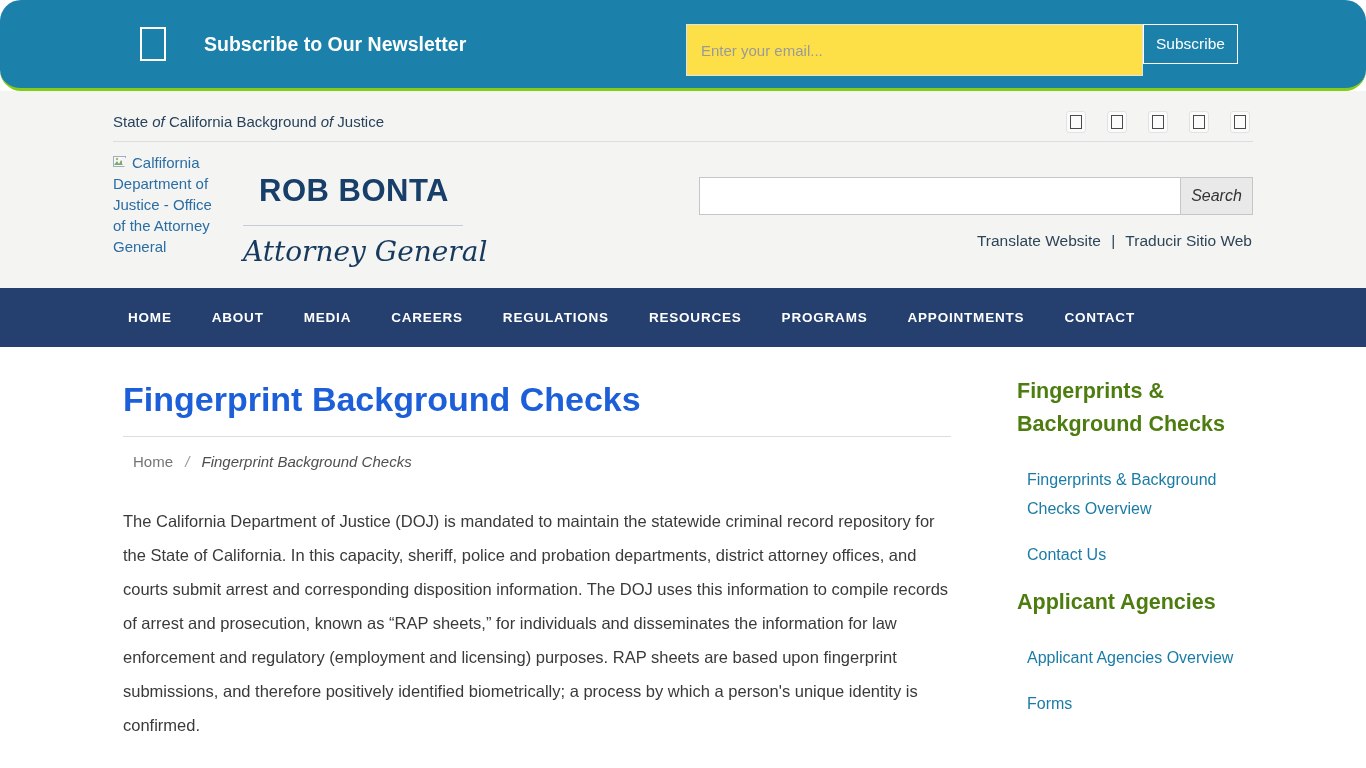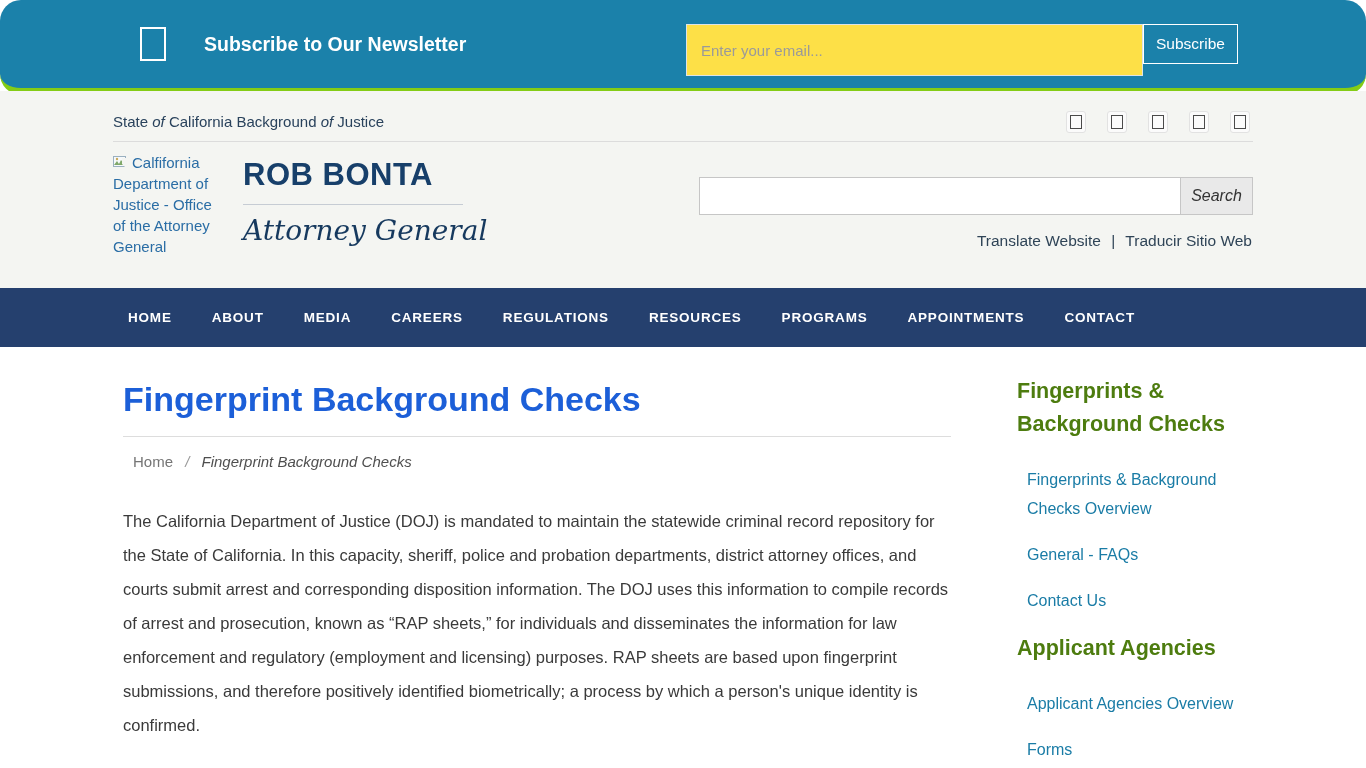--- a/index.html
+++ b/index.html
@@ -2,21 +2,21 @@
 <html><head>
 <meta charset="utf-8">
 <style>
   html,body{margin:0;padding:0;}
   .page{position:relative;width:1366px;height:768px;overflow:hidden;background:#fff;
         font-family:"Liberation Sans",sans-serif;}
   .container{position:relative;width:1140px;margin:0 auto;height:100%;}
 
   
   .topbar{position:absolute;top:0;left:0;width:100%;height:88px;background:#1B81AA;
-          border-bottom:7px solid #84cc16;border-radius:21px;}
+          border-bottom:3px solid #84cc16;border-radius:21px;}
   .nl-icon{position:absolute;left:27px;top:27px;width:22px;height:30px;border:2px solid #fff;}
   .nl-label{position:absolute;left:91px;top:0;height:88px;line-height:88px;color:#fff;
             font-size:19.5px;font-weight:bold;}
   .nl-form{position:absolute;left:573px;top:24px;display:flex;}
   .nl-input{width:457px;height:52px;box-sizing:border-box;border:1px solid #DDE4E6;
             padding:0 14px;font-size:15px;color:#444;background:#fde047;outline:none;
             font-family:"Liberation Sans",sans-serif;}
   .nl-input::placeholder{color:#9A9A9A;}
   .nl-btn{width:95px;height:40px;box-sizing:border-box;background:transparent;
           border:1px solid #fff;color:#fff;font-size:15.5px;cursor:pointer;
@@ -28,21 +28,21 @@
   .agency i{font-style:italic;}
   .social{position:absolute;right:3px;top:20px;display:flex;gap:21px;}
   .tofu-wrap{width:18px;height:20px;border:1px solid #E2E2E2;border-radius:3px;background:#FBFBFB;
              display:flex;align-items:center;justify-content:center;cursor:pointer;}
   .tofu{width:10px;height:12px;border:1px solid #4A4A4A;display:block;}
   .header-rule{position:absolute;left:0;right:0;top:50px;border-top:1px solid #DCDCDC;}
   .logo{position:absolute;left:0;top:61px;width:105px;font-size:15px;line-height:21px;
         color:#2A6DA5;cursor:pointer;}
   .logo svg{vertical-align:-1px;margin-right:3px;}
   .ag-block{position:absolute;left:130px;top:66px;}
-  .ag-name{margin:0;font-size:31px;line-height:36px;font-weight:bold;color:#173F6A;
+  .ag-name{margin:16px;font-size:31px;line-height:36px;font-weight:bold;color:#173F6A;
            letter-spacing:0.5px;}
   .ag-divider{width:220px;border:none;border-top:1px solid #C6CCD4;margin:11px 0 0 0;}
   .ag-title{margin:9px 0 0 0;font-family:"DejaVu Serif","Liberation Serif",serif;
             font-style:italic;font-size:28px;color:#16395E;}
   .search-row{position:absolute;right:0;top:86px;display:flex;}
   .search-input{width:482px;height:38px;box-sizing:border-box;border:1px solid #C6C6C6;
                 background:#fff;padding:0 10px;font-size:16px;outline:none;
                 font-family:"Liberation Sans",sans-serif;}
   .search-btn{width:73px;height:38px;box-sizing:border-box;margin-left:-1px;background:#E9E9E9;
               border:1px solid #C6C6C6;font-size:16px;color:#333;cursor:pointer;
@@ -173,21 +173,20 @@
         <span class="crumb-sep">/</span>
         <span class="crumb-current">Fingerprint Background Checks</span>
       </div>
       <p class="body-text">The California Department of Justice (DOJ) is mandated to maintain the statewide criminal record repository for the State of California. In this capacity, sheriff, police and probation departments, district attorney offices, and courts submit arrest and corresponding disposition information. The DOJ uses this information to compile records of arrest and prosecution, known as “RAP sheets,” for individuals and disseminates the information for law enforcement and regulatory (employment and licensing) purposes. RAP sheets are based upon fingerprint submissions, and therefore positively identified biometrically; a process by which a person's unique identity is confirmed.</p>
     </div>
 
     <div class="sidebar">
       <h2 class="side-heading">Fingerprints &amp; Background Checks</h2>
       <ul class="side-list">
         <li><a class="side-link">Fingerprints &amp; Background Checks Overview</a></li>
-        <li><a class="side-link">General - FAQs</a></li>
         <li><a class="side-link">Contact Us</a></li>
       </ul>
       <h2 class="side-heading second">Applicant Agencies</h2>
       <ul class="side-list">
         <li><a class="side-link">Applicant Agencies Overview</a></li>
         <li><a class="side-link">Forms</a></li>
       </ul>
     </div>
 
   </div>

